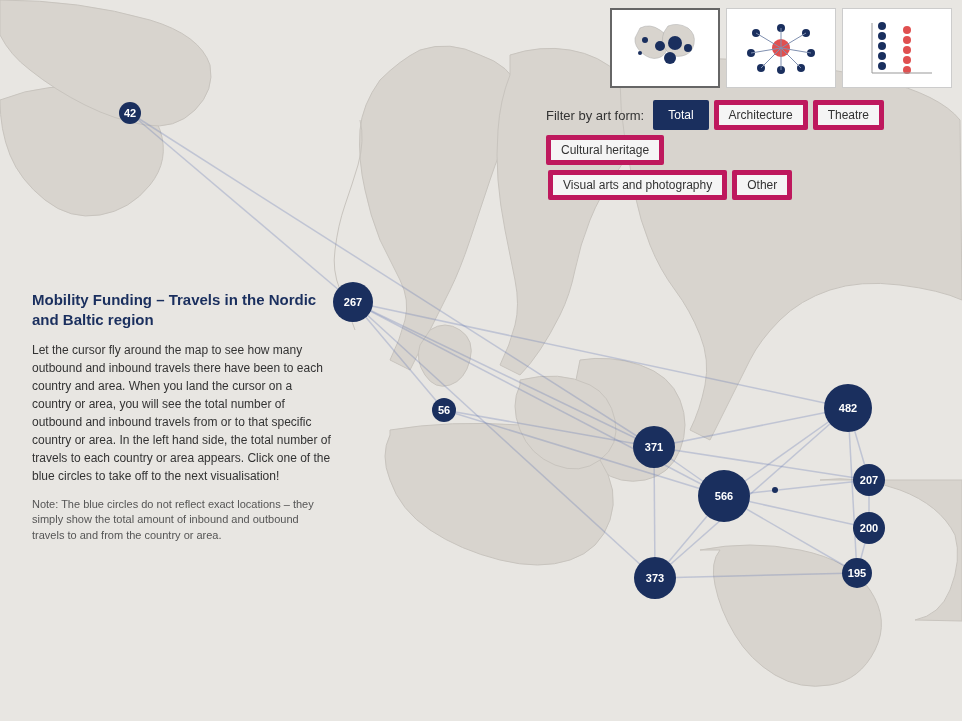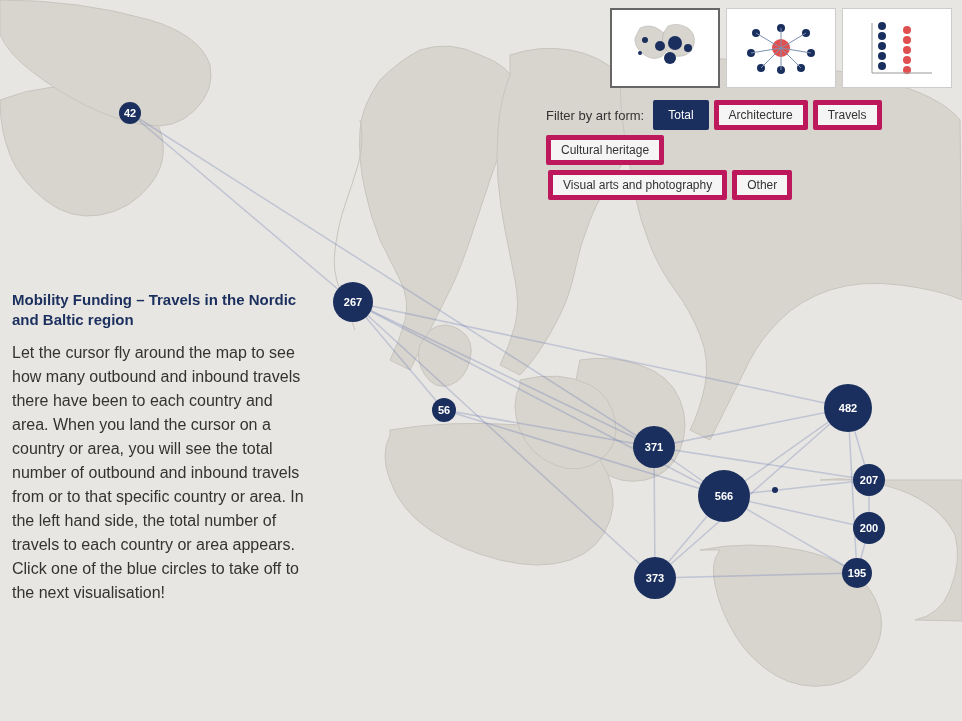--- a/index.html
+++ b/index.html
@@ -96,35 +96,35 @@
     .filter-btn.active {
       background: #1a2f5e;
       color: #fff;
       border-color: #1a2f5e;
     }
 
     
     #left-panel {
       position: absolute;
       top: 290px;
-      left: 12px;
+      left: 32px;
       width: 300px;
       background: transparent;
     }
 
     #left-panel h2 {
       font-size: 15px;
       font-weight: bold;
       color: #1a2f5e;
       margin-bottom: 12px;
       line-height: 1.3;
     }
 
     #left-panel p {
-      font-size: 16px;
+      font-size: 12px;
       color: #333;
       line-height: 1.5;
       margin-bottom: 12px;
     }
 
     #left-panel .note {
       font-size: 11px;
       color: #555;
       line-height: 1.4;
     }
@@ -294,25 +294,26 @@
       </svg>
     </div>
   </div>
 </div>
 
 <div id="filter-panel">
     <div class="filter-row">
       <span class="filter-label">Filter by art form:</span>
       <button class="filter-btn active">Total</button>
       <button class="filter-btn">Architecture</button>
-      <button class="filter-btn">Travels</button>
+      <button class="filter-btn">Theatre</button>
       <button class="filter-btn">Cultural heritage</button>
     </div>
     <div class="filter-row" style="padding-left: 2px;">
       <button class="filter-btn">Visual arts and photography</button>
       <button class="filter-btn">Other</button>
     </div>
   </div>
 
 <div id="left-panel">
   <h2>Mobility Funding – Travels in the Nordic and Baltic region</h2>
   <p>Let the cursor fly around the map to see how many outbound and inbound travels there have been to each country and area. When you land the cursor on a country or area, you will see the total number of outbound and inbound travels from or to that specific country or area. In the left hand side, the total number of travels to each country or area appears. Click one of the blue circles to take off to the next visualisation!</p>
+  <p class="note">Note: The blue circles do not reflect exact locations – they simply show the total amount of inbound and outbound travels to and from the country or area.</p>
 </div>
 
 </body></html>

